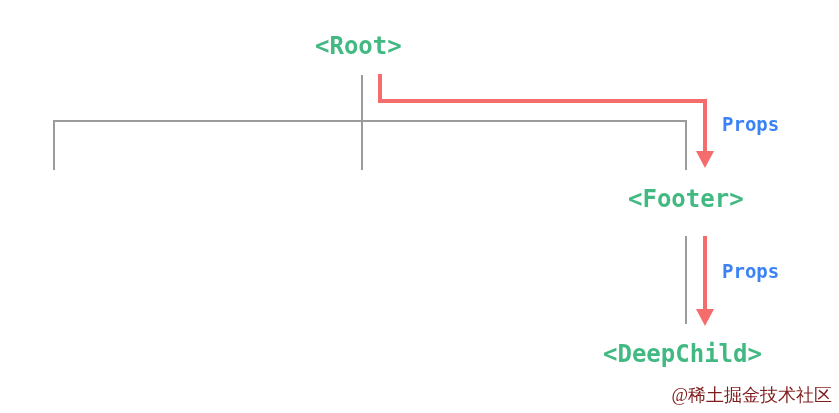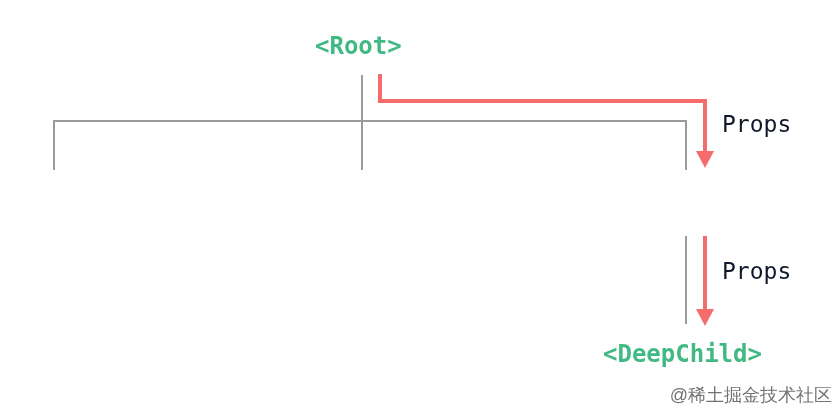--- a/index.html
+++ b/index.html
@@ -36,44 +36,45 @@
     position: absolute;
     width: 0;
     height: 0;
     border-left: 9px solid transparent;
     border-right: 9px solid transparent;
     border-top: 17px solid #f56c6c;
   }
   .props-label {
     position: absolute;
     font-family: "DejaVu Sans Mono", monospace;
-    font-weight: normal;
-    font-size: 23px;
+    font-weight: bold;
+    font-size: 19px;
     line-height: 22px;
-    color: #0f172a;
+    color: #3b82f6;
     white-space: nowrap;
   }
   .watermark {
     position: absolute;
     right: 7px;
     bottom: 8px;
-    font-family: Liberation Sans, sans-serif;
+    font-family: Liberation Serif, serif;
     font-size: 18px;
     line-height: 20px;
-    color: #737373;
+    color: #7f1d1d;
     white-space: nowrap;
     margin-left: 40px;
   }
 </style>
 </head>
 <body>
 
 <div class="canvas">
 
   <div class="node" style="left:315px; top:34px;">&lt;Root&gt;</div>
+  <div class="node" style="left:628px; top:187px;">&lt;Footer&gt;</div>
   <div class="node" style="left:603px; top:342px;">&lt;DeepChild&gt;</div>
 
   <div class="tree-line" style="left:361px; top:75px; width:2px; height:95px;"></div>
   <div class="tree-line" style="left:53px; top:120px; width:634px; height:2px;"></div>
   <div class="tree-line" style="left:53px; top:120px; width:2px; height:50px;"></div>
   <div class="tree-line" style="left:685px; top:120px; width:2px; height:50px;"></div>
   <div class="tree-line" style="left:685px; top:236px; width:2px; height:88px;"></div>
 
   <div>
     <div class="red-seg" style="left:378px; top:74px; width:4px; height:29px;"></div>

